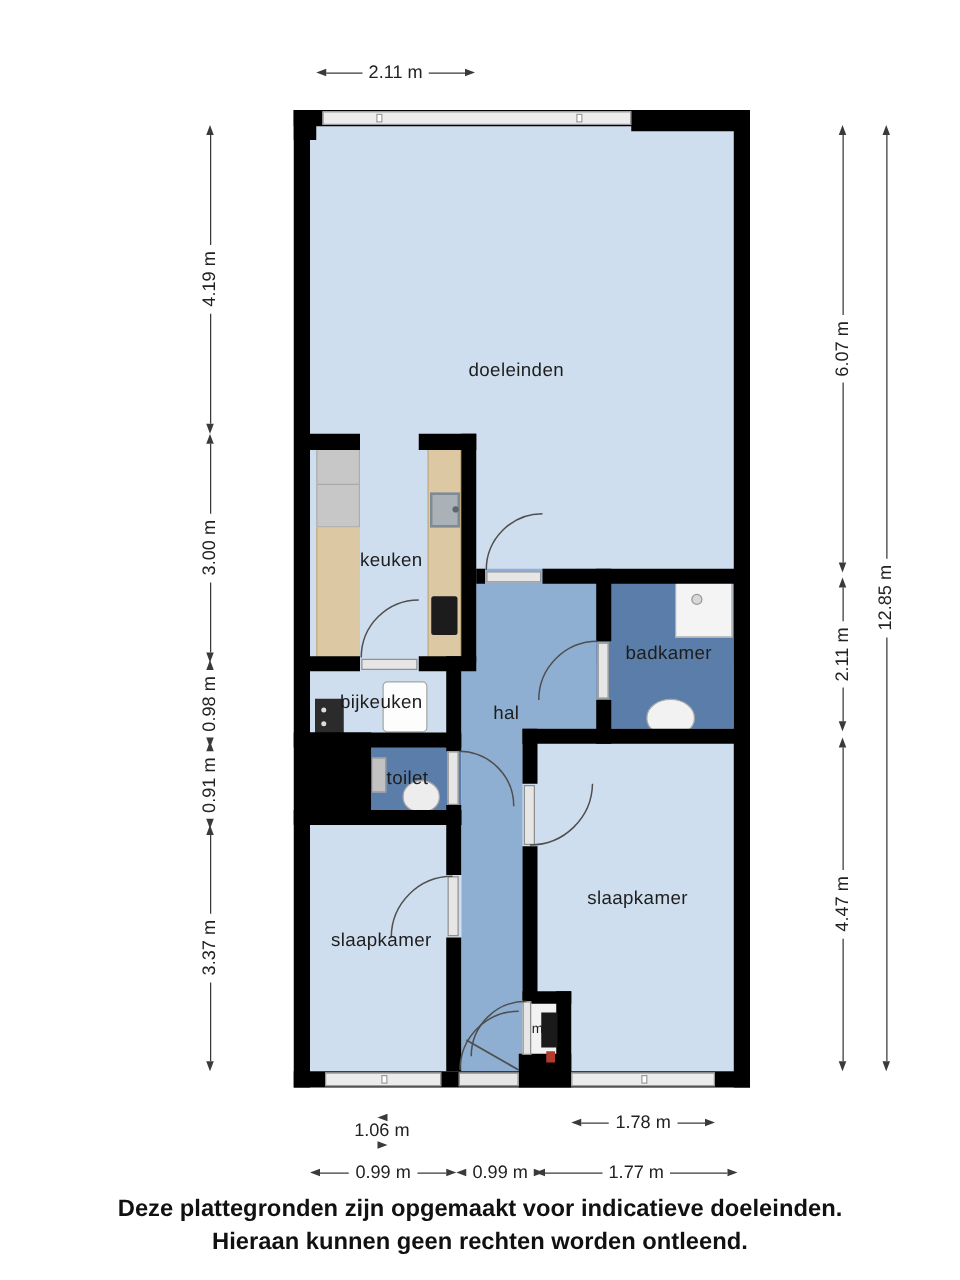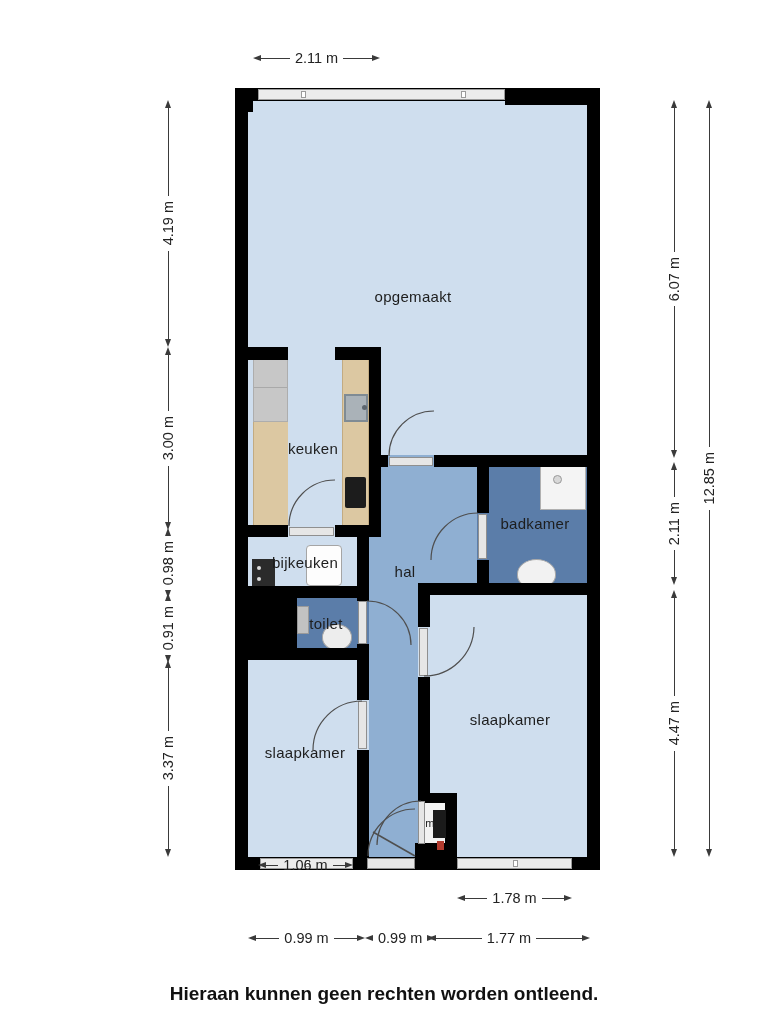--- a/index.html
+++ b/index.html
@@ -137,21 +137,21 @@
     <path d="M 389 456 A 45 45 0 0 1 434 411" stroke="#4f4f4f" stroke-width="1.2" fill="none"></path>
     <path d="M 478 513 A 47 47 0 0 0 431 560" stroke="#4f4f4f" stroke-width="1.2" fill="none"></path>
     <path d="M 367 601 A 44 44 0 0 1 411 645" stroke="#4f4f4f" stroke-width="1.2" fill="none"></path>
     <path d="M 362 701 A 49 49 0 0 0 313 750" stroke="#4f4f4f" stroke-width="1.2" fill="none"></path>
     <path d="M 424 676 A 50 50 0 0 0 474 627" stroke="#4f4f4f" stroke-width="1.2" fill="none"></path>
     <path d="M 421 801 A 44 44 0 0 0 377 845" stroke="#4f4f4f" stroke-width="1.2" fill="none"></path>
     <path d="M 368 856 A 47 47 0 0 1 415 809" stroke="#4f4f4f" stroke-width="1.2" fill="none"></path>
     <path d="M 415 856 L 373 832" stroke="#4f4f4f" stroke-width="1.5" fill="none"></path>
   </svg>
 
-  <div class="rlabel" style="left:413px;top:296px;">opgemaakt</div>
+  <div class="rlabel" style="left:413px;top:296px;">doeleinden</div>
   <div class="rlabel" style="left:313px;top:448px;">keuken</div>
   <div class="rlabel" style="left:305px;top:562px;">bijkeuken</div>
   <div class="rlabel" style="left:405px;top:571px;">hal</div>
   <div class="rlabel" style="left:535px;top:523px;">badkamer</div>
   <div class="rlabel" style="left:326px;top:623px;">toilet</div>
   <div class="rlabel" style="left:305px;top:752px;">slaapkamer</div>
   <div class="rlabel" style="left:510px;top:719px;">slaapkamer</div>
   <div class="rlabel small" style="left:433px;top:823px;">mk</div>
 
   <div class="fix" style="left:433px;top:810px;width:13px;height:28px;background:#1a1a1a;z-index:20;"></div>
@@ -219,21 +219,21 @@
       <i class="ah ad"></i>
   </div>
   <div class="dim v" style="left:701px;top:100px;height:757px;">
     <i class="ah au"></i>
       <i class="dl"></i>
       <span class="dt">12.85 m</span>
       <i class="dl"></i>
       <i class="ah ad"></i>
   </div>
 
-  <div class="dim h" style="left:258px;top:858px;width:95px;">
+  <div class="dim h" style="left:258px;top:891px;width:95px;flex-direction:column;">
     <i class="ah al"></i>
       <i class="dl"></i>
       <span class="dt">1.06 m</span>
       <i class="dl"></i>
       <i class="ah ar"></i>
   </div>
   <div class="dim h" style="left:457px;top:891px;width:115px;">
     <i class="ah al"></i>
       <i class="dl"></i>
       <span class="dt">1.78 m</span>
@@ -253,15 +253,16 @@
       <i class="ah ar"></i>
   </div>
   <div class="dim h" style="left:428px;top:931px;width:162px;">
     <i class="ah al"></i>
       <i class="dl"></i>
       <span class="dt">1.77 m</span>
       <i class="dl"></i>
       <i class="ah ar"></i>
   </div>
 
+  <div class="footer" style="top:957px;">Deze plattegronden zijn opgemaakt voor indicatieve doeleinden.</div>
   <div class="footer" style="top:983px;">Hieraan kunnen geen rechten worden ontleend.</div>
 
 </div>
 
 </body></html>

